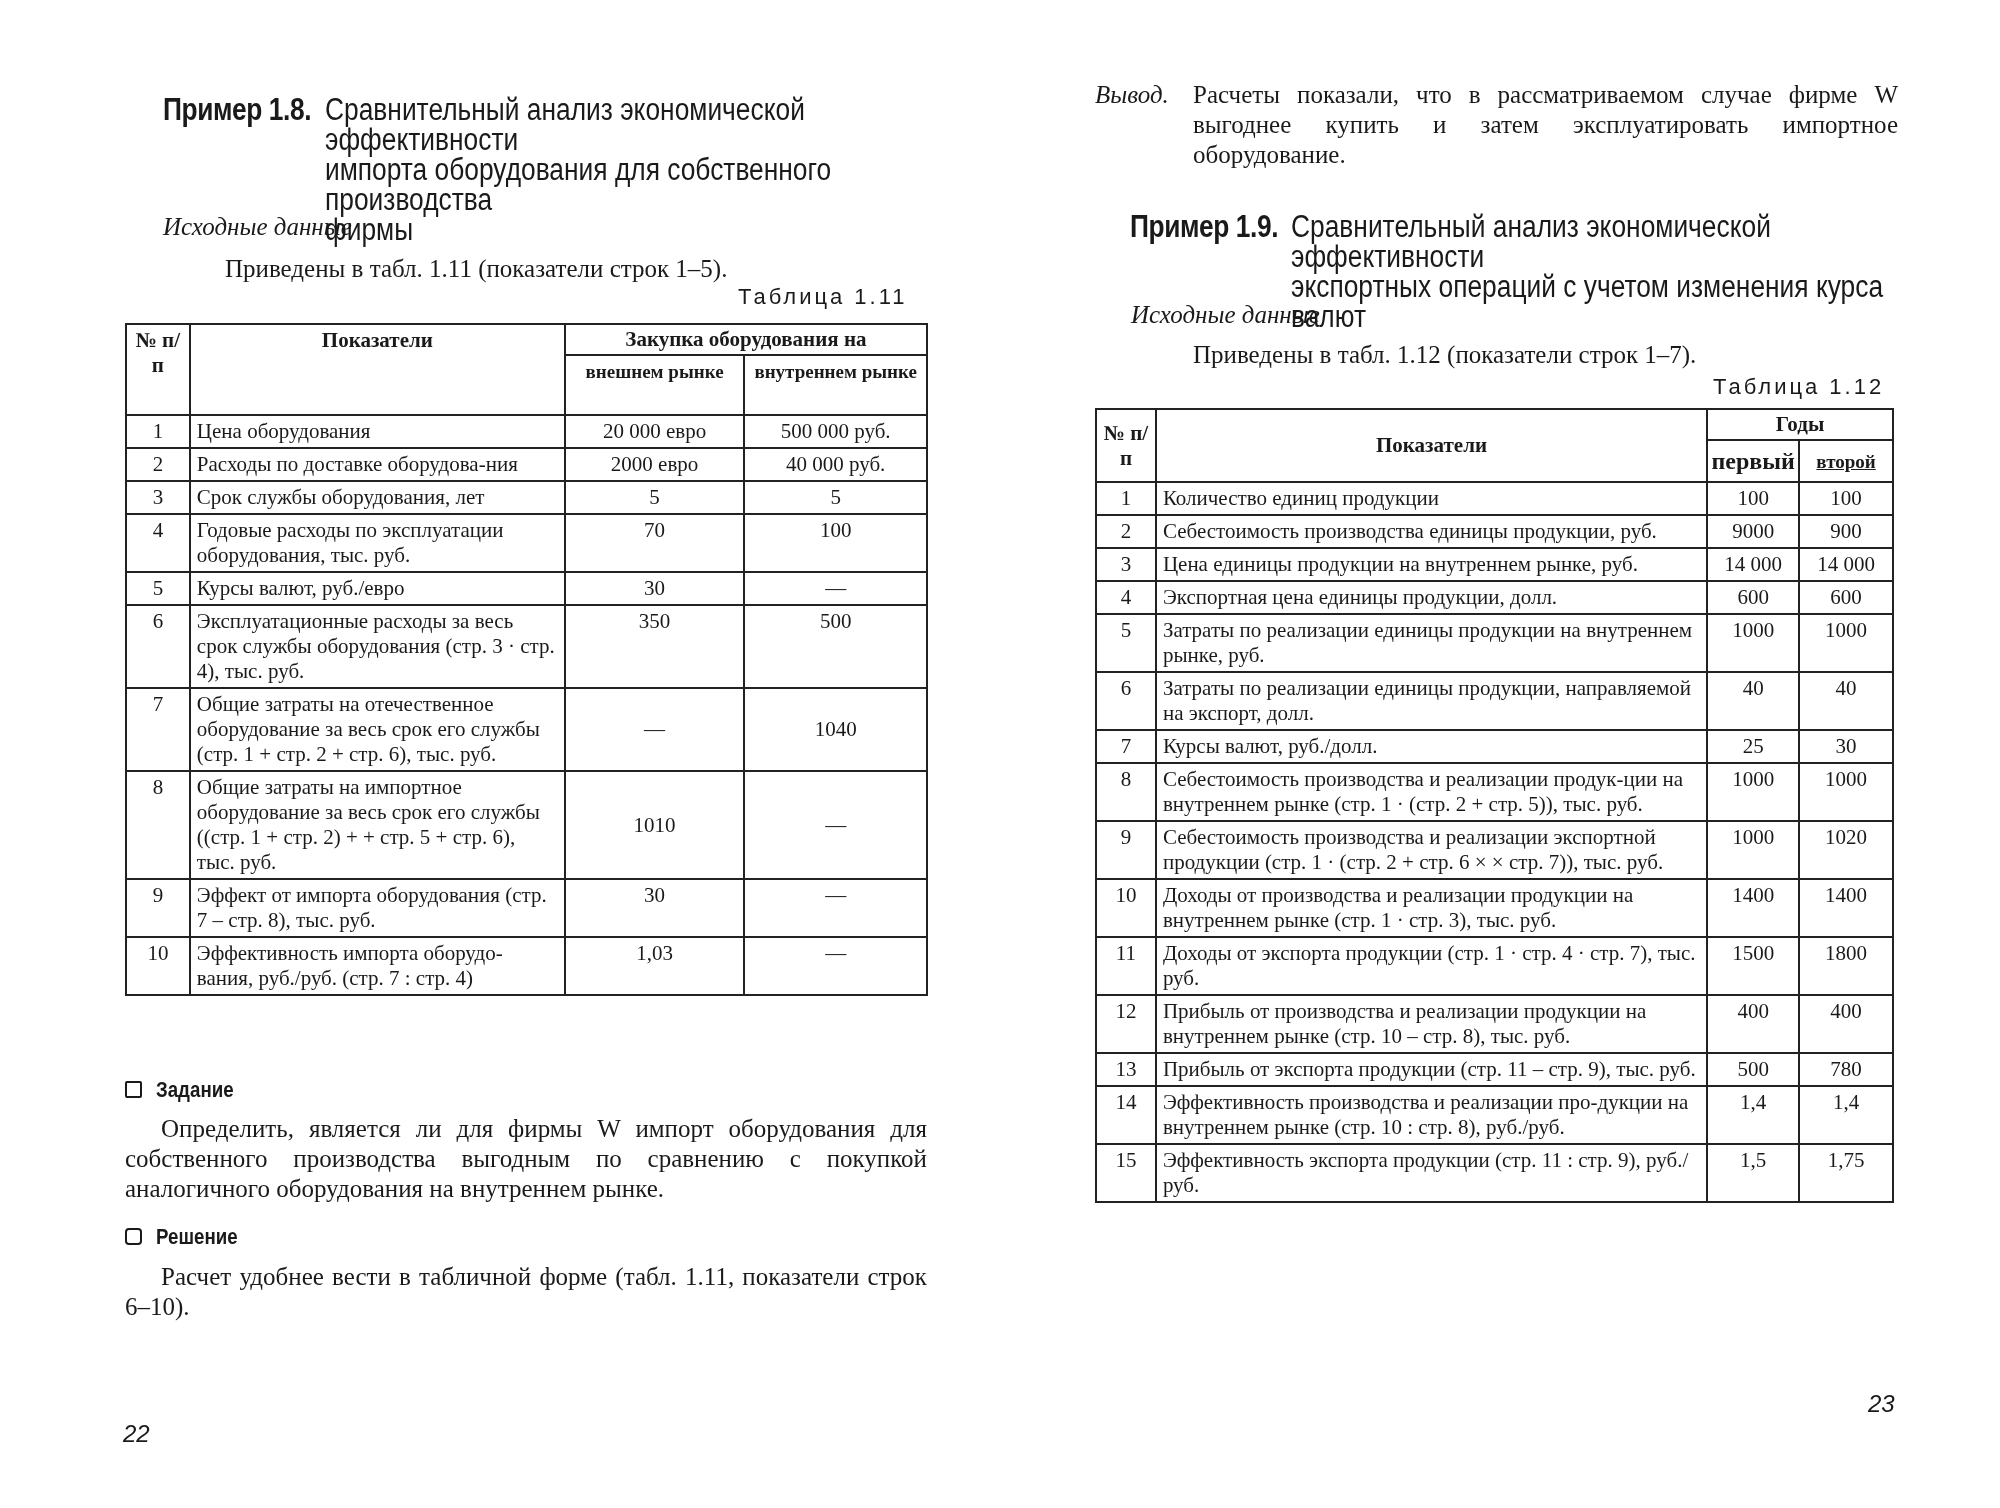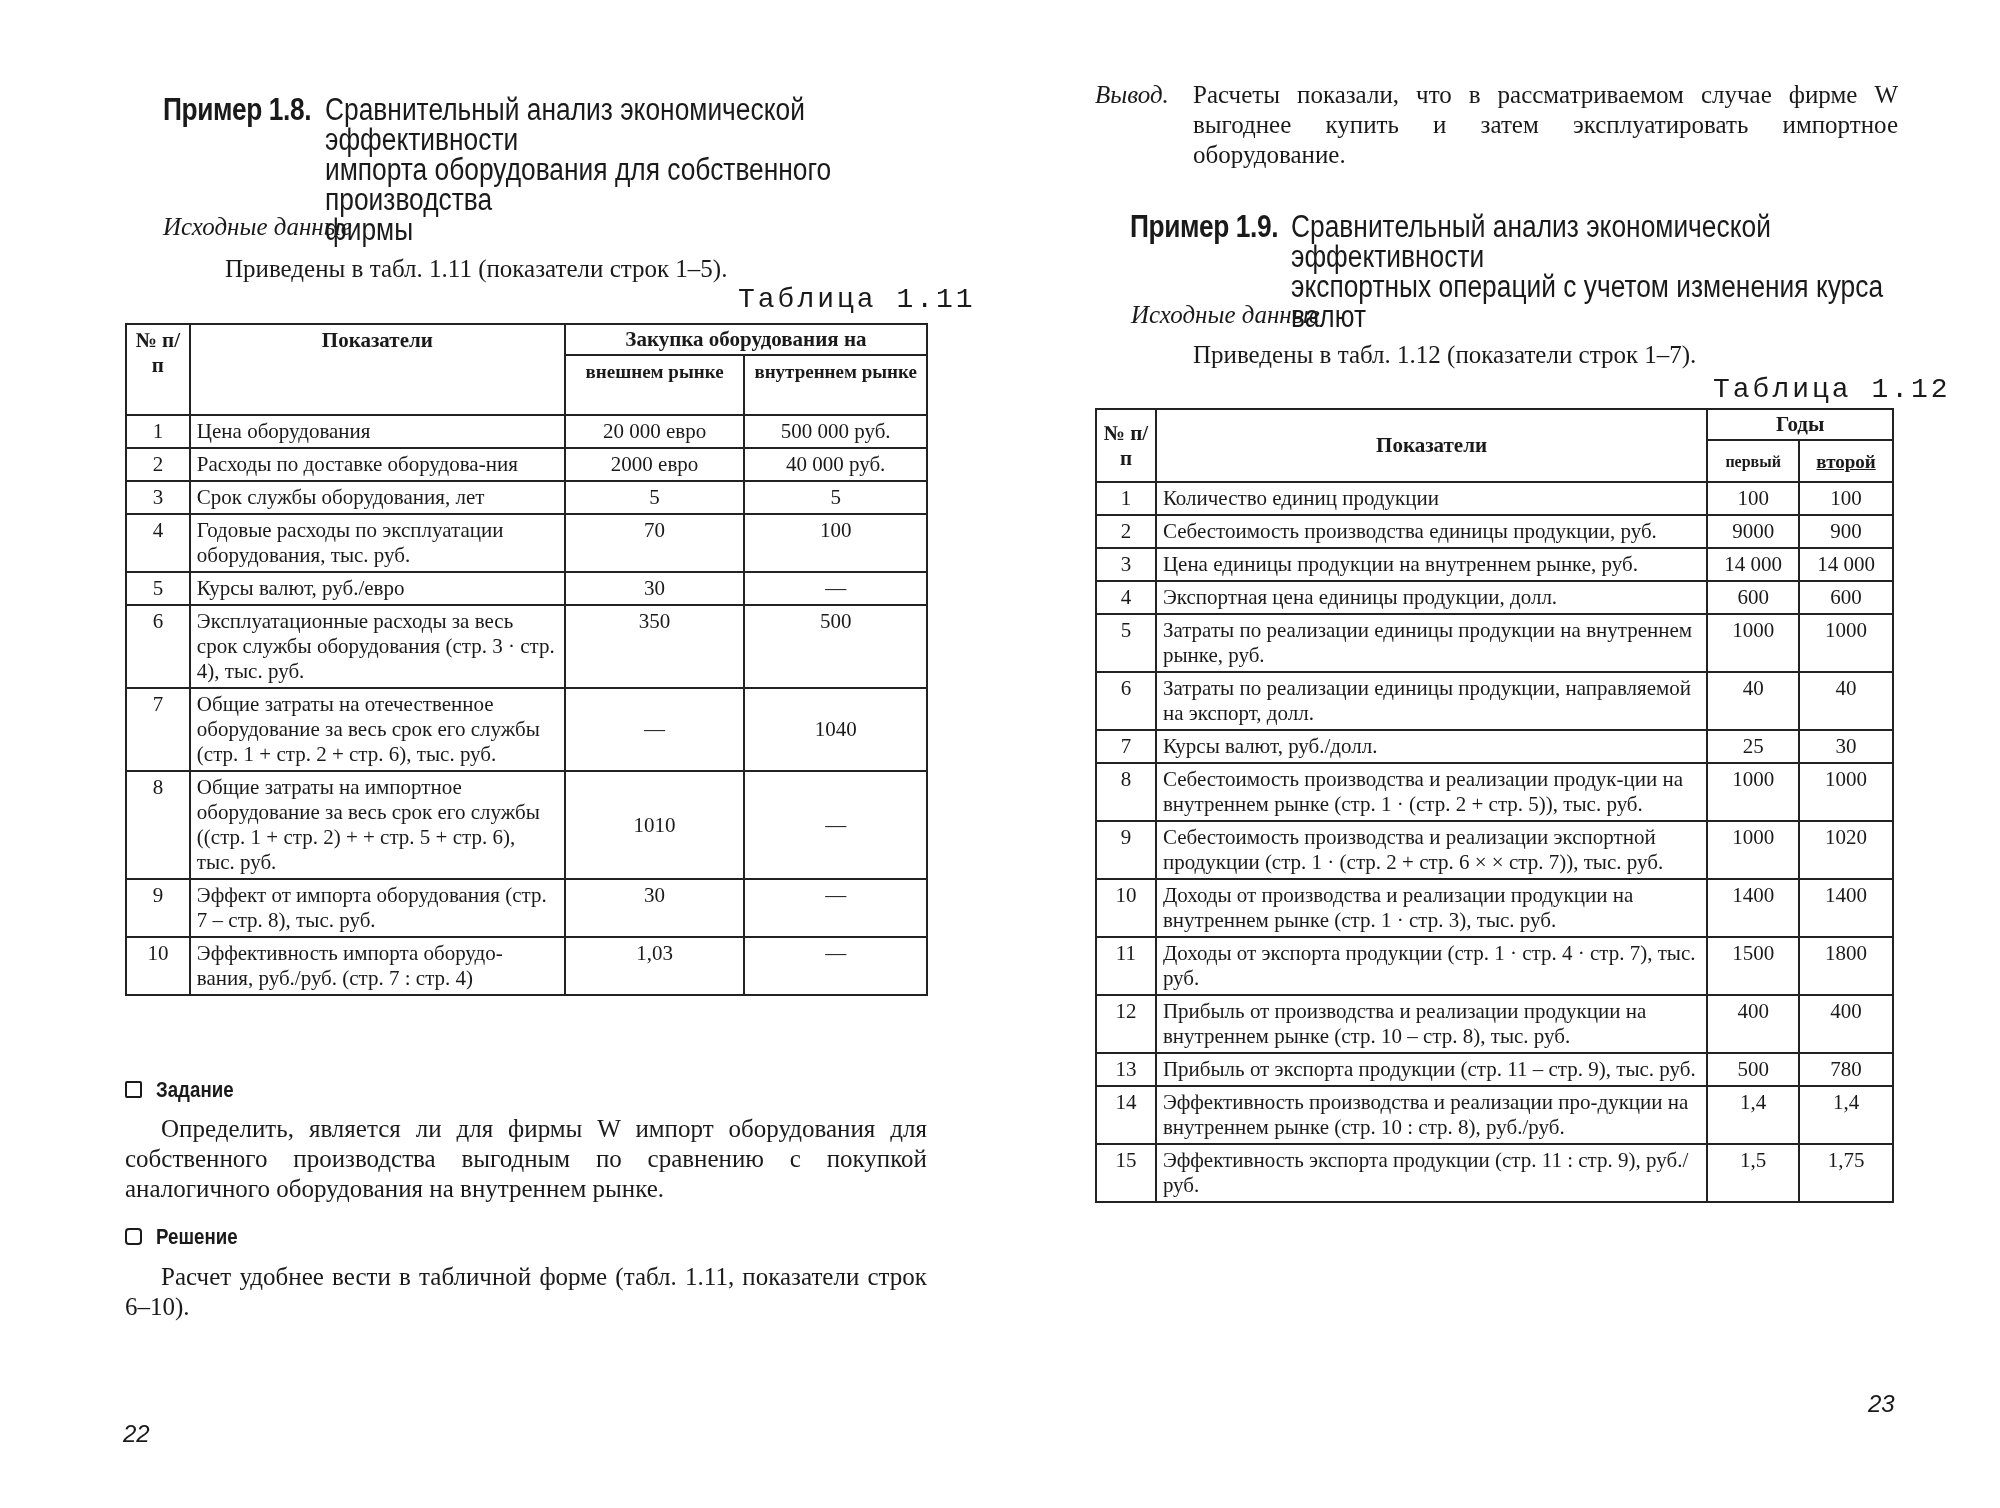--- a/index.html
+++ b/index.html
@@ -6,21 +6,21 @@
   body {
     width:2000px; height:1508px; background:#ffffff; position:relative; overflow:hidden;
     font-family:"Liberation Serif", serif; color:#1a1a1a;
   }
   .abs { position:absolute; }
   .ex-head { font-family:"Liberation Sans", sans-serif; font-size:31px; line-height:30px; }
   .ex-num { font-weight:bold; letter-spacing:-0.5px; transform:scaleX(0.85); transform-origin:left top; display:inline-block; }
   .ex-title { transform:scaleX(0.85); transform-origin:left top; }
   .italic-h { font-style:italic; font-size:25px; }
   .para { font-size:25px; line-height:30px; }
-  .tcap { font-family:Liberation Mono, monospace; font-size:28px; letter-spacing:3px; }
+  .tcap { font-family:Liberation Sans, sans-serif; font-size:22px; letter-spacing:3px; }
   .pgnum { font-family:"Liberation Sans", sans-serif; font-style:italic; font-size:24px; }
   .sec-h { font-family:"Liberation Sans", sans-serif; font-weight:bold; font-size:22px; transform:scaleX(0.85); transform-origin:left top; }
   .box-icon { display:inline-block; width:13px; height:13px; border:2.5px solid #1a1a1a; border-radius:2px; margin-right:14px; vertical-align:-1px; }
 
   table.doc { position:absolute; border-collapse:collapse; font-family:"Liberation Serif", serif; font-size:21px; line-height:25px; }
   table.doc td, table.doc th { border:2px solid #222; vertical-align:top; padding:3px 6px; }
   table.doc th { font-weight:bold; text-align:center; vertical-align:top; }
   table.doc td.n { text-align:center; }
   table.doc td.v { text-align:center; }
   table.doc td.v.mid { vertical-align:middle; }
@@ -160,21 +160,21 @@
         <col style="width:92px">
         <col style="width:94px">
       </colgroup>
     <tbody>
         <tr>
       <th rowspan="2" style="vertical-align:middle;">№ п/п</th>
       <th rowspan="2" style="vertical-align:middle;">Показатели</th>
       <th colspan="2" style="padding:2px 6px;margin-top:42px;">Годы</th>
     </tr>
     <tr style="height:42px;">
-      <th style="font-size:16px; vertical-align:middle; padding:3px 0;">первый</th>
+      <th style="font-size:24px; vertical-align:middle; padding:3px 0;">первый</th>
       <th style="font-size:19px; vertical-align:middle; padding:5px 2px;text-decoration:underline;">второй</th>
     </tr>
     <tr>
       <td class="n">1</td>
       <td>Количество единиц продукции</td>
       <td class="v">100</td>
       <td class="v">100</td>
     </tr>
     <tr>
       <td class="n">2</td>

